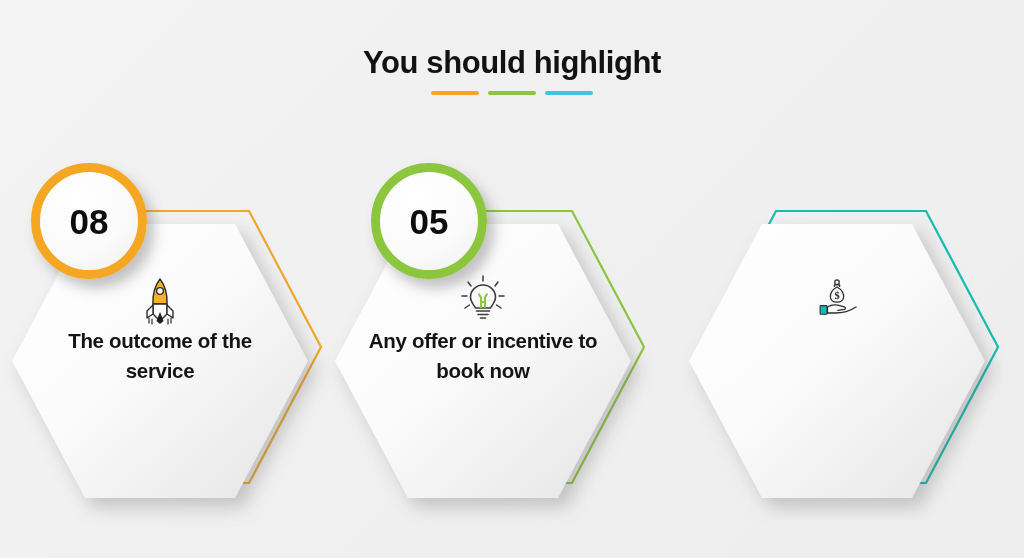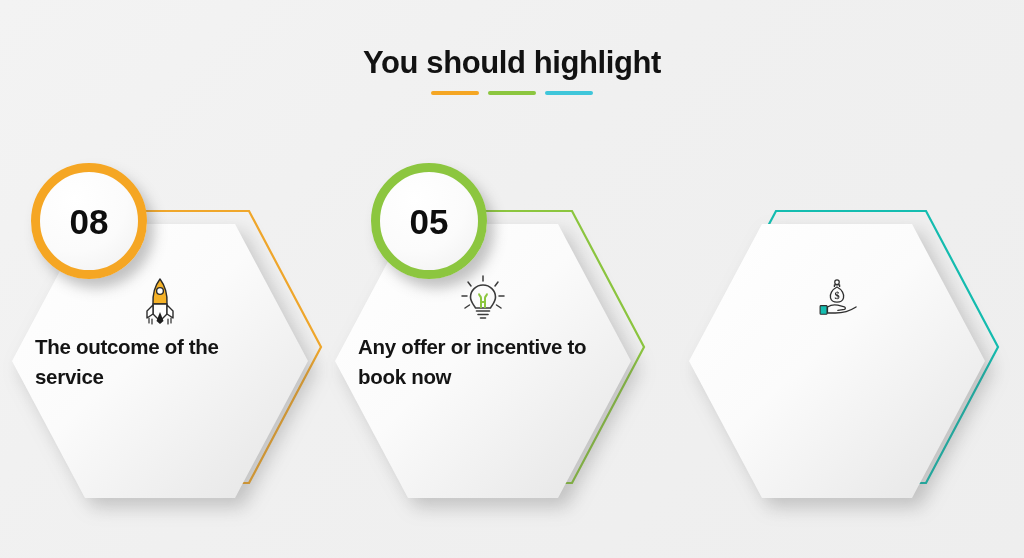--- a/index.html
+++ b/index.html
@@ -96,23 +96,23 @@
     flex-direction: column;
     align-items: center;
   }
   .card-icon {
     margin-top: 52px;
     width: 52px;
     height: 52px;
     display: block;
   }
   .card-text {
-    margin-top: 6px;
+    margin-top: 0;
     width: 250px;
-    text-align: left;
+    text-align: center;
     font-size: 20.5px;
     font-weight: bold;
     line-height: 1.45;
     letter-spacing: -0.3px;
     color: #141414;
   }
 
   
   .badge {
     position: absolute;

